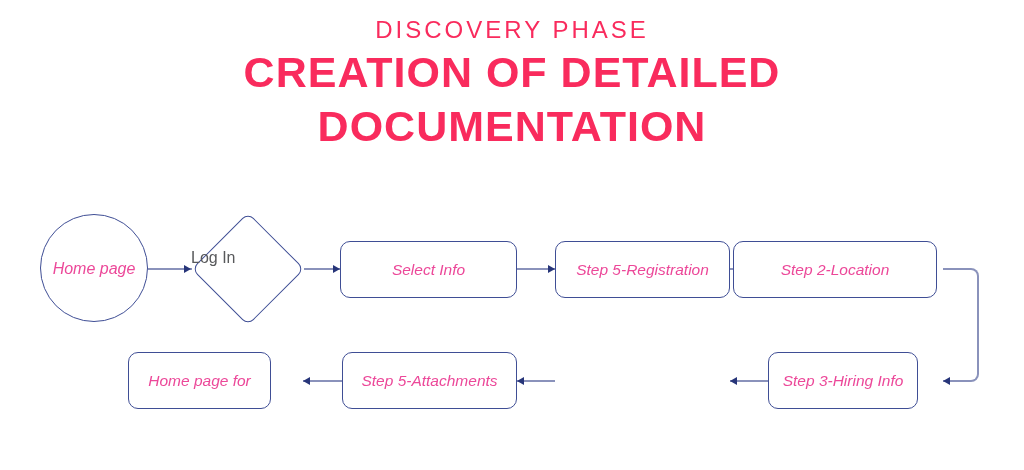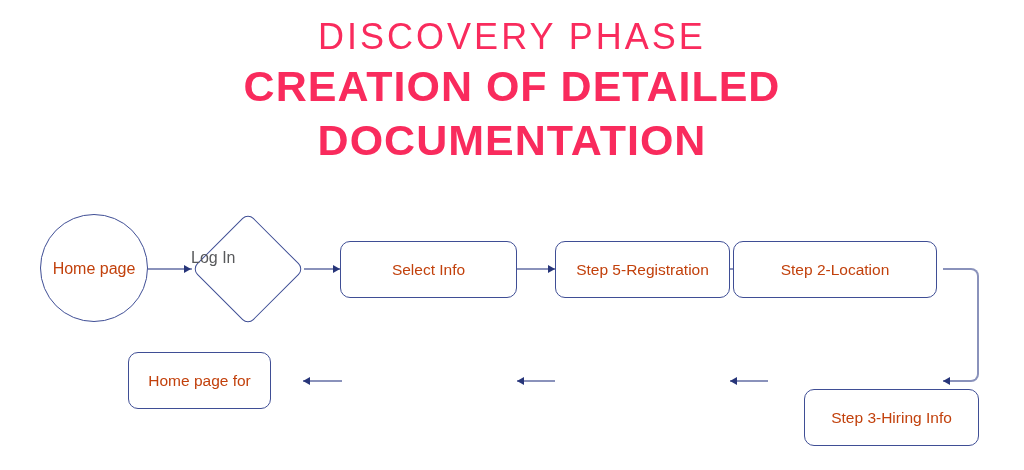--- a/index.html
+++ b/index.html
@@ -16,44 +16,45 @@
   
   .title-block {
     position: absolute;
     top: 16px;
     left: 0;
     width: 100%;
     text-align: center;
     color: #F92B5D;
   }
   .eyebrow {
-    font-size: 36px;
+    font-size: 24px;
     font-weight: 400;
     letter-spacing: 3px;
   }
   .heading {
     margin-top: 1px;
     font-size: 43px;
     font-weight: 800;
     letter-spacing: 1px;
     line-height: 54px;
   }
 
   
   .node {
     position: absolute;
     border: 1.5px solid #3F4E95;
     background: #ffffff;
     display: flex;
     align-items: center;
     justify-content: center;
     text-align: center;
-    color: #c2410c;
+    color: #ec4899;
     font-size: 15.5px;
     line-height: 19px;
+    font-style: italic;
   }
   .node.circle {
     left: 40px; top: 214px;
     width: 108px; height: 108px;
     border-radius: 50%;
     font-size: 16px;
   }
   .diamond-shape {
     position: absolute;
     left: 208px; top: 229px;
@@ -70,21 +71,21 @@
     display: flex;
     align-items: center;
     justify-content: flex-start;
     color: #58595B;
     font-size: 16px;
   }
   .node.rect { border-radius: 10px; height: 57px; }
   .n-select-role { left: 340px; top: 241px; width: 177px; }
   .n-step1      { left: 555px; top: 241px; width: 175px; }
   .n-step2      { left: 733px; top: 241px; width: 204px; }
-  .n-step3      { left: 804px; top: 352px; width: 175px; height: 58px; margin-top: 37px; }
+  .n-step3      { left: 768px; top: 352px; width: 150px; height: 58px; }
   .n-step4      { left: 555px; top: 352px; width: 175px; height: 58px; }
   .n-step5      { left: 342px; top: 352px; width: 175px; height: 58px; }
   .n-home-auth  { left: 128px; top: 352px; width: 143px; height: 58px; }
 
   
   .hline {
     position: absolute;
     height: 2px;
     background: #8A92BB;
   }
@@ -179,20 +180,23 @@
 
   <div class="node rect n-step2">
     <span>Step 2-Location</span>
   </div>
 
   <div class="node rect n-step3">
     <span>Step 3-Hiring Info</span>
   </div>
 
 
+  <div class="node rect n-step5">
+    <span>Step 5-Attachments</span>
+  </div>
 
   <div class="node rect n-home-auth">
     <span>
       <span>Home page for</span><br>
     </span>
   </div>
 
 </div>
 
 </body></html>

